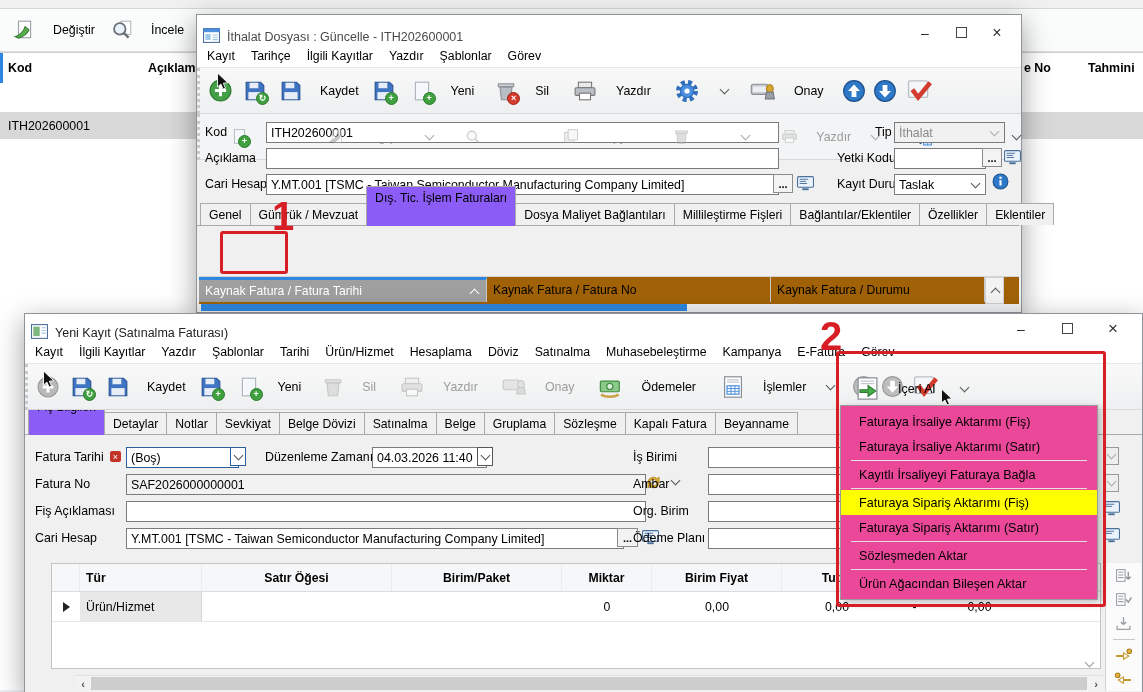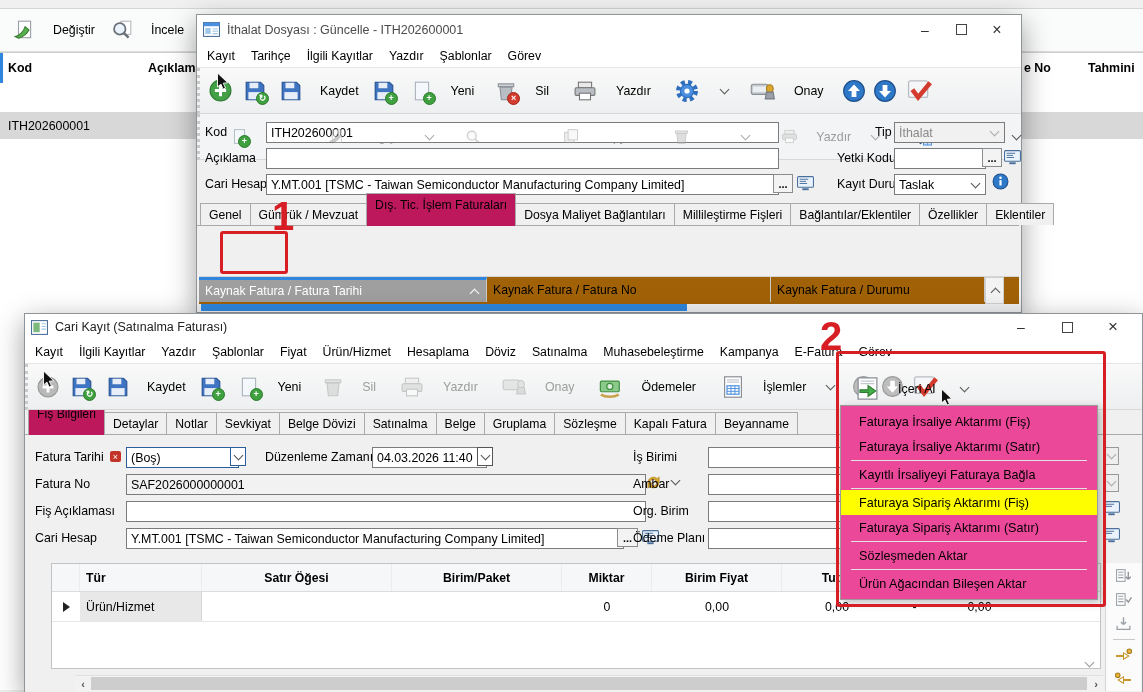--- a/index.html
+++ b/index.html
@@ -2,37 +2,37 @@
 <html><head>
 <meta charset="utf-8">
 <style>
   html,body{margin:0;padding:0;}
   body{font-family:"Liberation Sans",sans-serif;font-size:12px;color:#000;}
   .stage{position:relative;width:1143px;height:692px;background:#eceef0;overflow:hidden;}
   .abs{position:absolute;}
 
   
   .win{position:absolute;background:#f0f0f0;border:1px solid #8f9499;box-shadow:0 8px 26px rgba(0,0,0,.38);}
-  .titlebar{height:29px;background:#fff;display:flex;align-items:center;gap:7px;padding:0 6px;}
+  .titlebar{height:29px;background:#fff;display:flex;align-items:flex-end;gap:7px;padding:0 6px;}
   .title{color:#4b4b4b;font-size:12.5px;white-space:nowrap;}
   .winbtns{margin-left:auto;display:flex;align-items:center;}
   .winbtn{width:36px;height:23px;display:flex;align-items:center;justify-content:center;color:#333;font-size:14px;}
   .maxbox{width:9px;height:9px;border:1px solid #444;}
   .menubar{height:23px;background:#fff;display:flex;align-items:center;border-bottom:1px solid #e6e6e6;padding-left:2px;}
   .mi{padding:3px 8px;font-size:12.3px;white-space:nowrap;}
   .toolbar{background:linear-gradient(#f9f9f9,#edeff0);border-bottom:1px solid #d8d8d8;display:flex;align-items:center;padding:0 4px 0 8px;border-left:3px dotted #c9c9c9;}
   .tbtn{display:flex;align-items:center;gap:18px;padding:4px 5px;font-size:12.4px;white-space:nowrap;}
   .tbtn.dis{color:#9d9d9d;}
   .tbtn.dis svg{filter:grayscale(1) opacity(.5);}
   .chev{width:6px;height:6px;border-right:1.6px solid #555;border-bottom:1.6px solid #555;transform:rotate(45deg);display:inline-block;margin:-3px 2px 0 3px;}
   .chev.w{border-color:#fff;transform:rotate(-135deg);margin-top:4px;}
   .chev.dis{border-color:#aaa;}
   .tabs{display:flex;align-items:flex-end;border-bottom:1px solid #a9a9a9;padding-left:3px;background:#f0f0f0;}
   .tab{background:#f0f0f0;border:1px solid #a9a9a9;border-bottom:none;padding:4px 8px 3px;margin-right:-1px;font-size:12.2px;white-space:nowrap;}
-  .tab.active{background:#be185d;margin-bottom:-1px;padding-bottom:14px;}
+  .tab.active{background:#8b5cf6;margin-bottom:-1px;padding-bottom:21px;}
   .lbl{font-size:12.4px;white-space:nowrap;}
   .tinput{background:#fff;border:1px solid #7b7b7b;height:19px;display:flex;align-items:center;padding:0 4px;font-size:12.4px;white-space:nowrap;overflow:hidden;}
   .tinput.dis{background:#f1f1f1;color:#8a8a8a;}
   .tinput.grey{background:#f2f2f2;}
   .combo-arrow{width:16px;height:19px;background:#eee;border:1px solid #999;border-left:none;display:flex;align-items:center;justify-content:center;box-sizing:border-box;}
   .dots{background:#f3f3f3;border:1px solid #8c8c8c;height:19px;display:flex;align-items:center;justify-content:center;font-weight:bold;font-size:11px;padding:0 3px;}
   .ic{display:inline-flex;width:22px;height:22px;}
   .ic svg{width:100%;height:100%;}
   .ic.sm{width:17px;height:17px;}
   .badge{position:absolute;right:-3px;bottom:-3px;width:11px;height:11px;border-radius:50%;display:flex;align-items:center;justify-content:center;color:#fff;font-size:9px;font-weight:bold;line-height:1;}
@@ -403,35 +403,35 @@
 
   <div class="win" style="left:24px;top:313px;width:1117px;height:378px;">
     <div class="titlebar" style="height:26px;">
       <span class="ic sm">
           <svg viewBox="0 0 16 14">
             <rect x=".5" y=".5" width="15" height="13" fill="#fff" stroke="#4a6f9b"></rect>
             <rect x="2.2" y="2.4" width="6" height="9" fill="#7db87d"></rect>
             <path d="M10 3.5h4M10 6h4M10 8.5h4" stroke="#9fc7e8"></path>
           </svg>
         </span>
-      <span class="title" style="color:#222;">Cari Kayıt (Satınalma Faturası)</span>
+      <span class="title" style="color:#222;">Yeni Kayıt (Satınalma Faturası)</span>
       <div class="winbtns">
         <span class="winbtn" style="width:46px;">–</span>
         <span class="winbtn" style="width:46px;">
             <span class="maxbox"></span>
           </span>
         <span class="winbtn" style="width:46px;font-size:17px;">×</span>
       </div>
     </div>
     <div class="menubar">
       <span class="mi">Kayıt</span>
       <span class="mi">İlgili Kayıtlar</span>
       <span class="mi">Yazdır</span>
       <span class="mi">Şablonlar</span>
-      <span class="mi">Fiyat</span>
+      <span class="mi">Tarihi</span>
       <span class="mi">Ürün/Hizmet</span>
       <span class="mi">Hesaplama</span>
       <span class="mi">Döviz</span>
       <span class="mi">Satınalma</span>
       <span class="mi">Muhasebeleştirme</span>
       <span class="mi">Kampanya</span>
       <span class="mi">E-Fatura</span>
       <span class="mi">Görev</span>
     </div>
     <div class="toolbar" style="height:45px;gap:3px;position:relative;">

